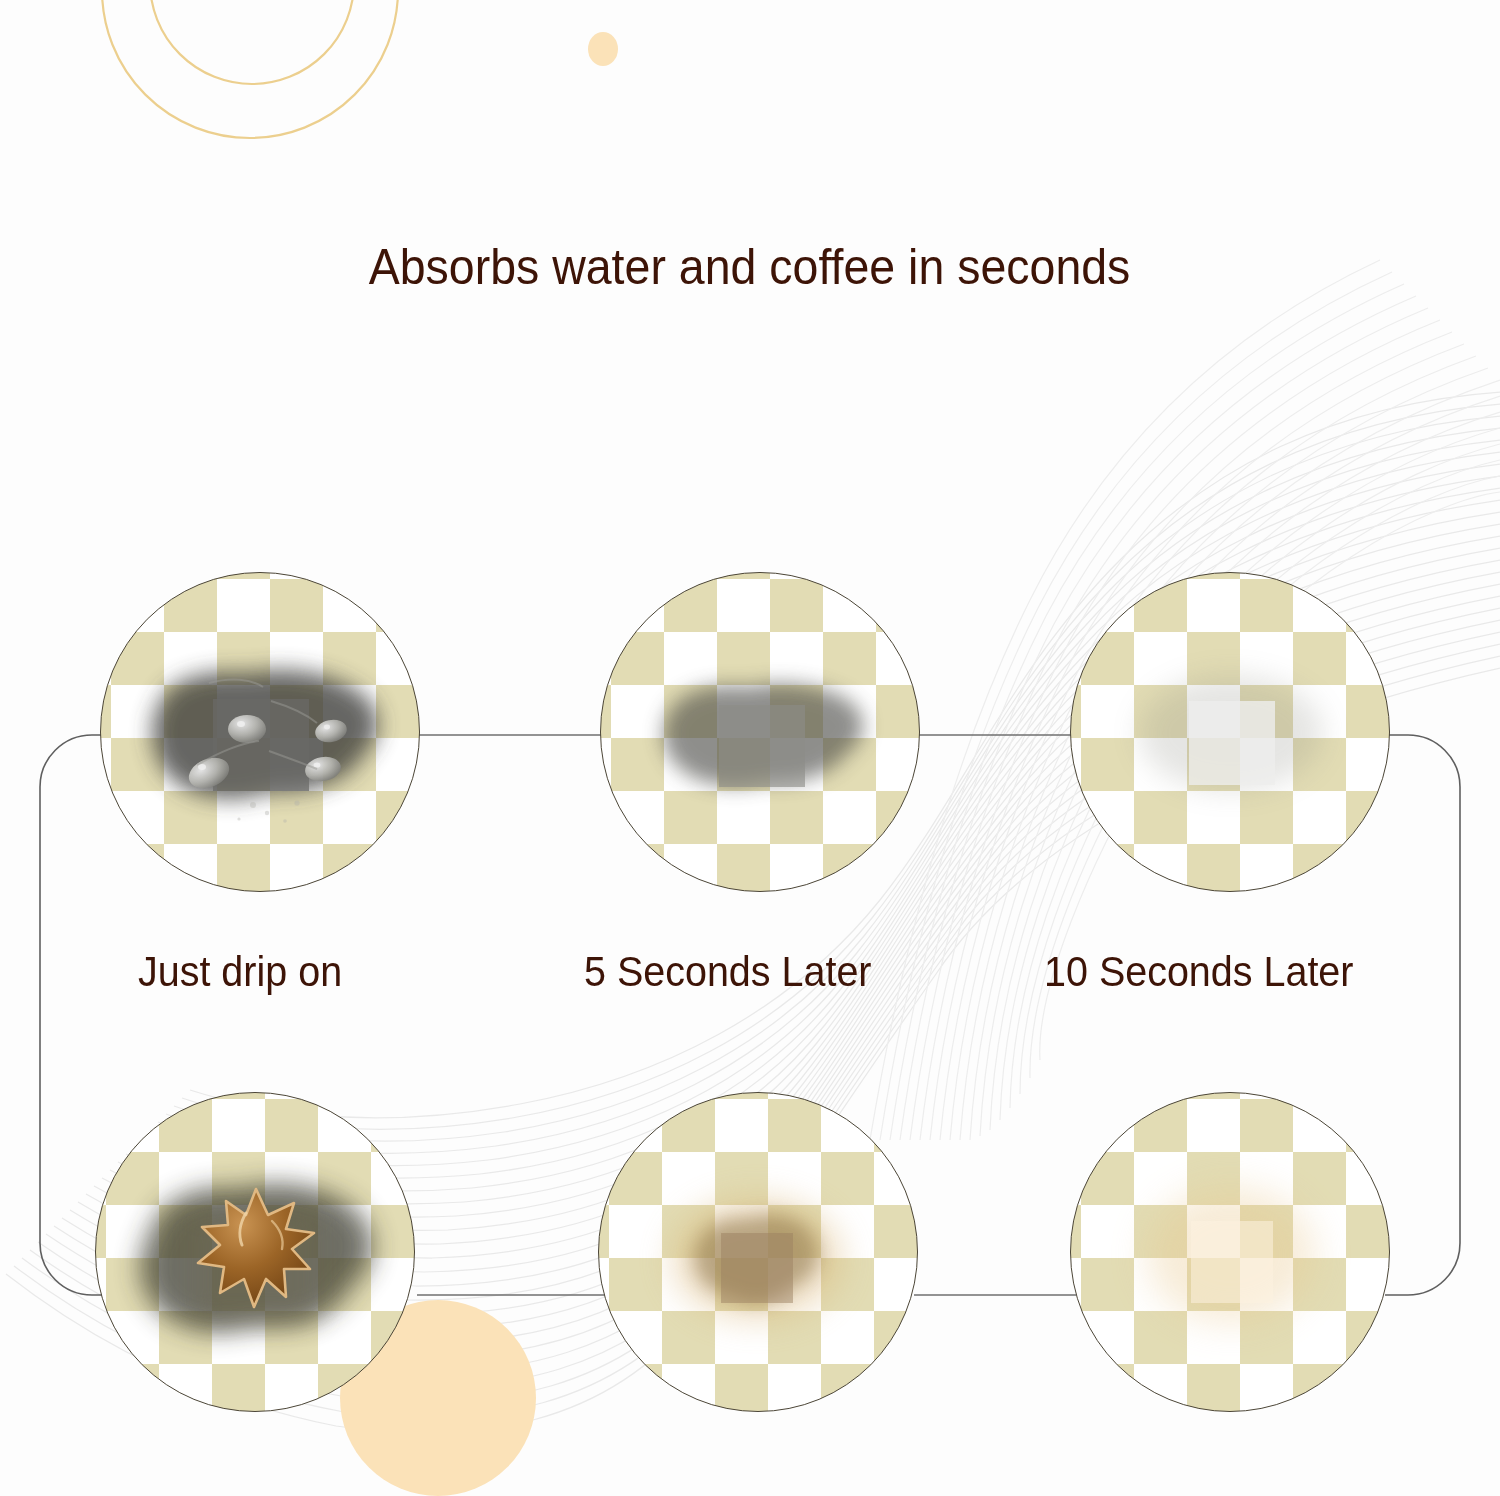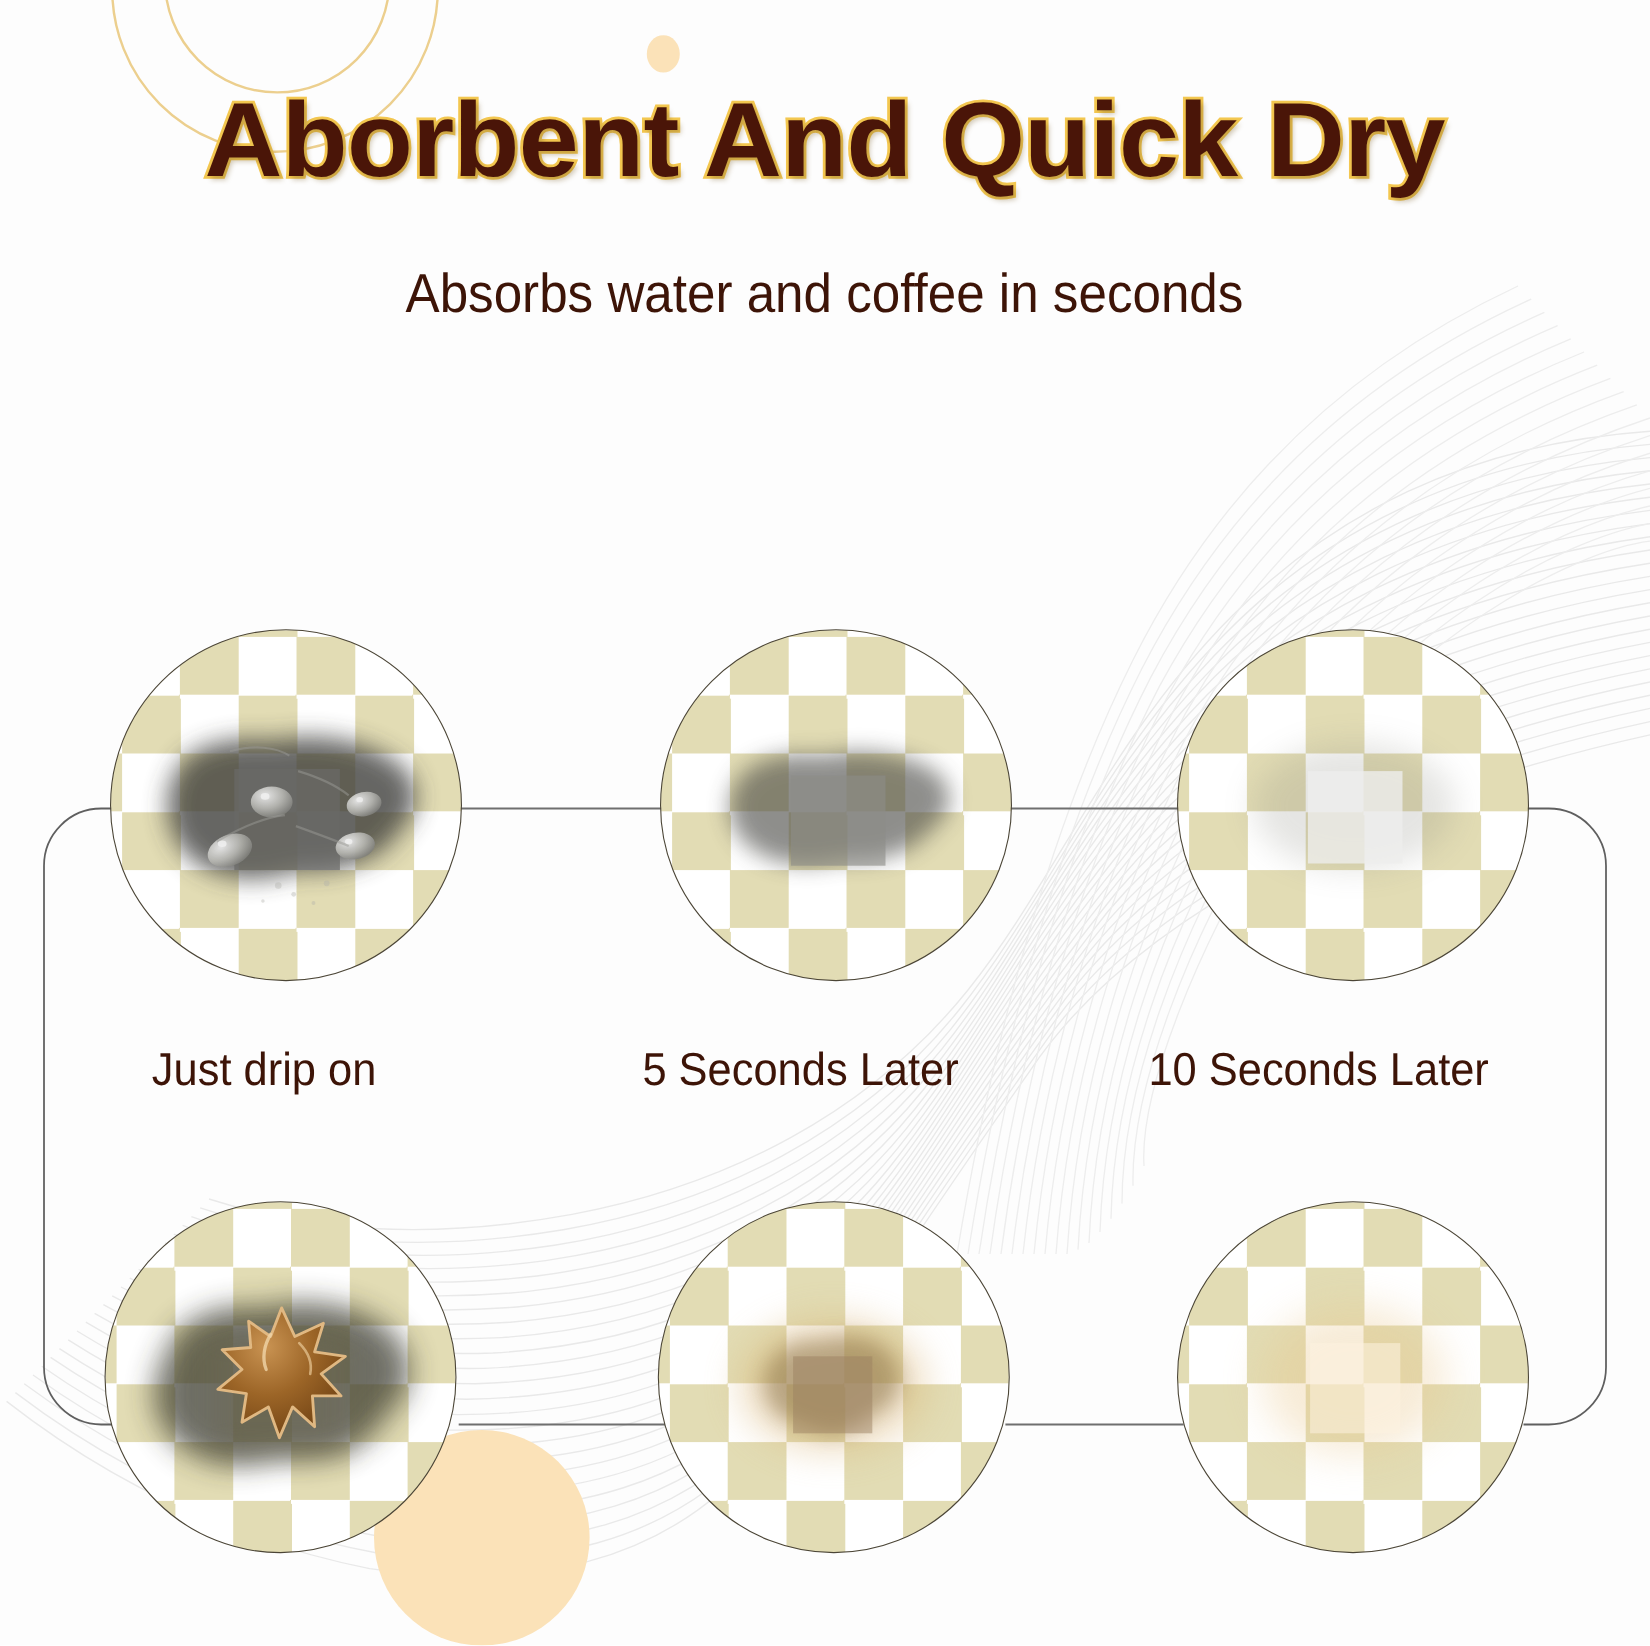--- a/index.html
+++ b/index.html
@@ -186,23 +186,20 @@
 
       <line x1="417" y1="1295" x2="606" y2="1295" stroke="#6f6f6f" stroke-width="1.6"></line>
       <line x1="914" y1="1295" x2="1076" y2="1295" stroke="#6f6f6f" stroke-width="1.6"></line>
     </g>
   </svg>
 
   <div class="dot" style="left:588px; top:32px; width:30px; height:34px; background:#fbe2b8;"></div>
 
   <div class="dot" style="left:340px; top:1300px; width:196px; height:196px; background:#fbe2b8;"></div>
 
-  <div class="title-wrap">
-    <span class="headline">Aborbent And Quick Dry</span>
-  </div>
 
   <div class="subtitle-wrap">
     <span class="subtitle">Absorbs water and coffee in seconds</span>
   </div>
 
   <div class="tile" style="left:100px; top:572px;">
     <svg class="stain" viewBox="0 0 320 320">
       <defs>
         <filter id="blurA" x="-40%" y="-40%" width="180%" height="180%">
           <feGaussianBlur stdDeviation="11"></feGaussianBlur>

